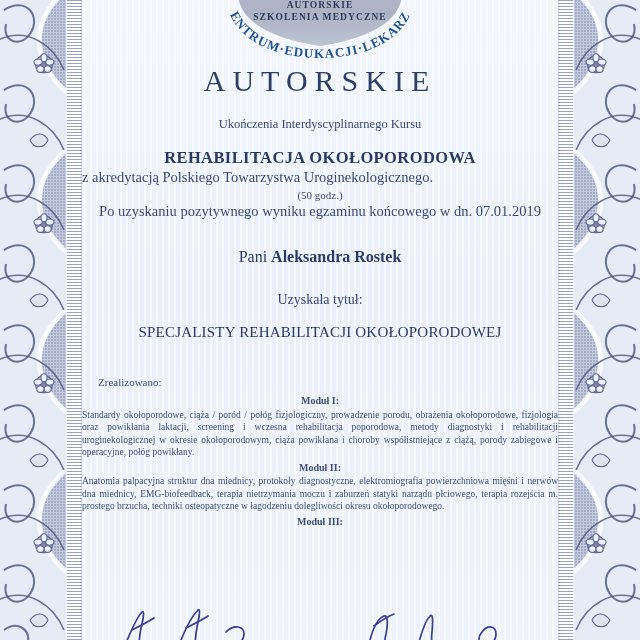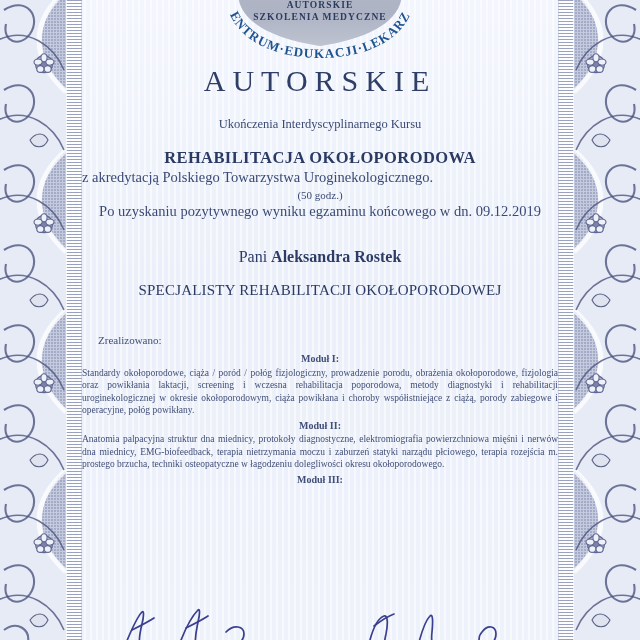--- a/index.html
+++ b/index.html
@@ -344,27 +344,28 @@
       </svg>
     </div>
 
     <h1 class="cert-title">AUTORSKIE</h1>
 
     <div class="line-sm">Ukończenia Interdyscyplinarnego Kursu</div>
     <div class="course-name">REHABILITACJA OKOŁOPORODOWA</div>
 
     <div class="accred">z akredytacją Polskiego Towarzystwa Uroginekologicznego.</div>
     <div class="hours">(50 godz.)</div>
-    <div class="exam-line">Po uzyskaniu pozytywnego wyniku egzaminu końcowego w dn. 09.12.2019</div>
+    <div class="exam-line">Po uzyskaniu pozytywnego wyniku egzaminu końcowego w dn. 07.01.2019</div>
 
     <div class="person">
       <span>Pani</span>
       <b>Aleksandra Rostek</b>
     </div>
 
+    <div class="gained">Uzyskała tytuł:</div>
     <div class="degree">SPECJALISTY REHABILITACJI OKOŁOPORODOWEJ</div>
 
     <div id="curriculum">
       <div class="realized">Zrealizowano:</div>
 
       <div>
         <div class="module-head">Moduł I:</div>
         <div class="module-body">Standardy okołoporodowe, ciąża / poród / połóg fizjologiczny, prowadzenie porodu, obrażenia okołoporodowe, fizjologia oraz powikłania laktacji, screening i wczesna rehabilitacja poporodowa, metody diagnostyki i rehabilitacji uroginekologicznej w okresie okołoporodowym, ciąża powikłana i choroby współistniejące z ciążą, porody zabiegowe i operacyjne, połóg powikłany.</div>
       </div>
 

